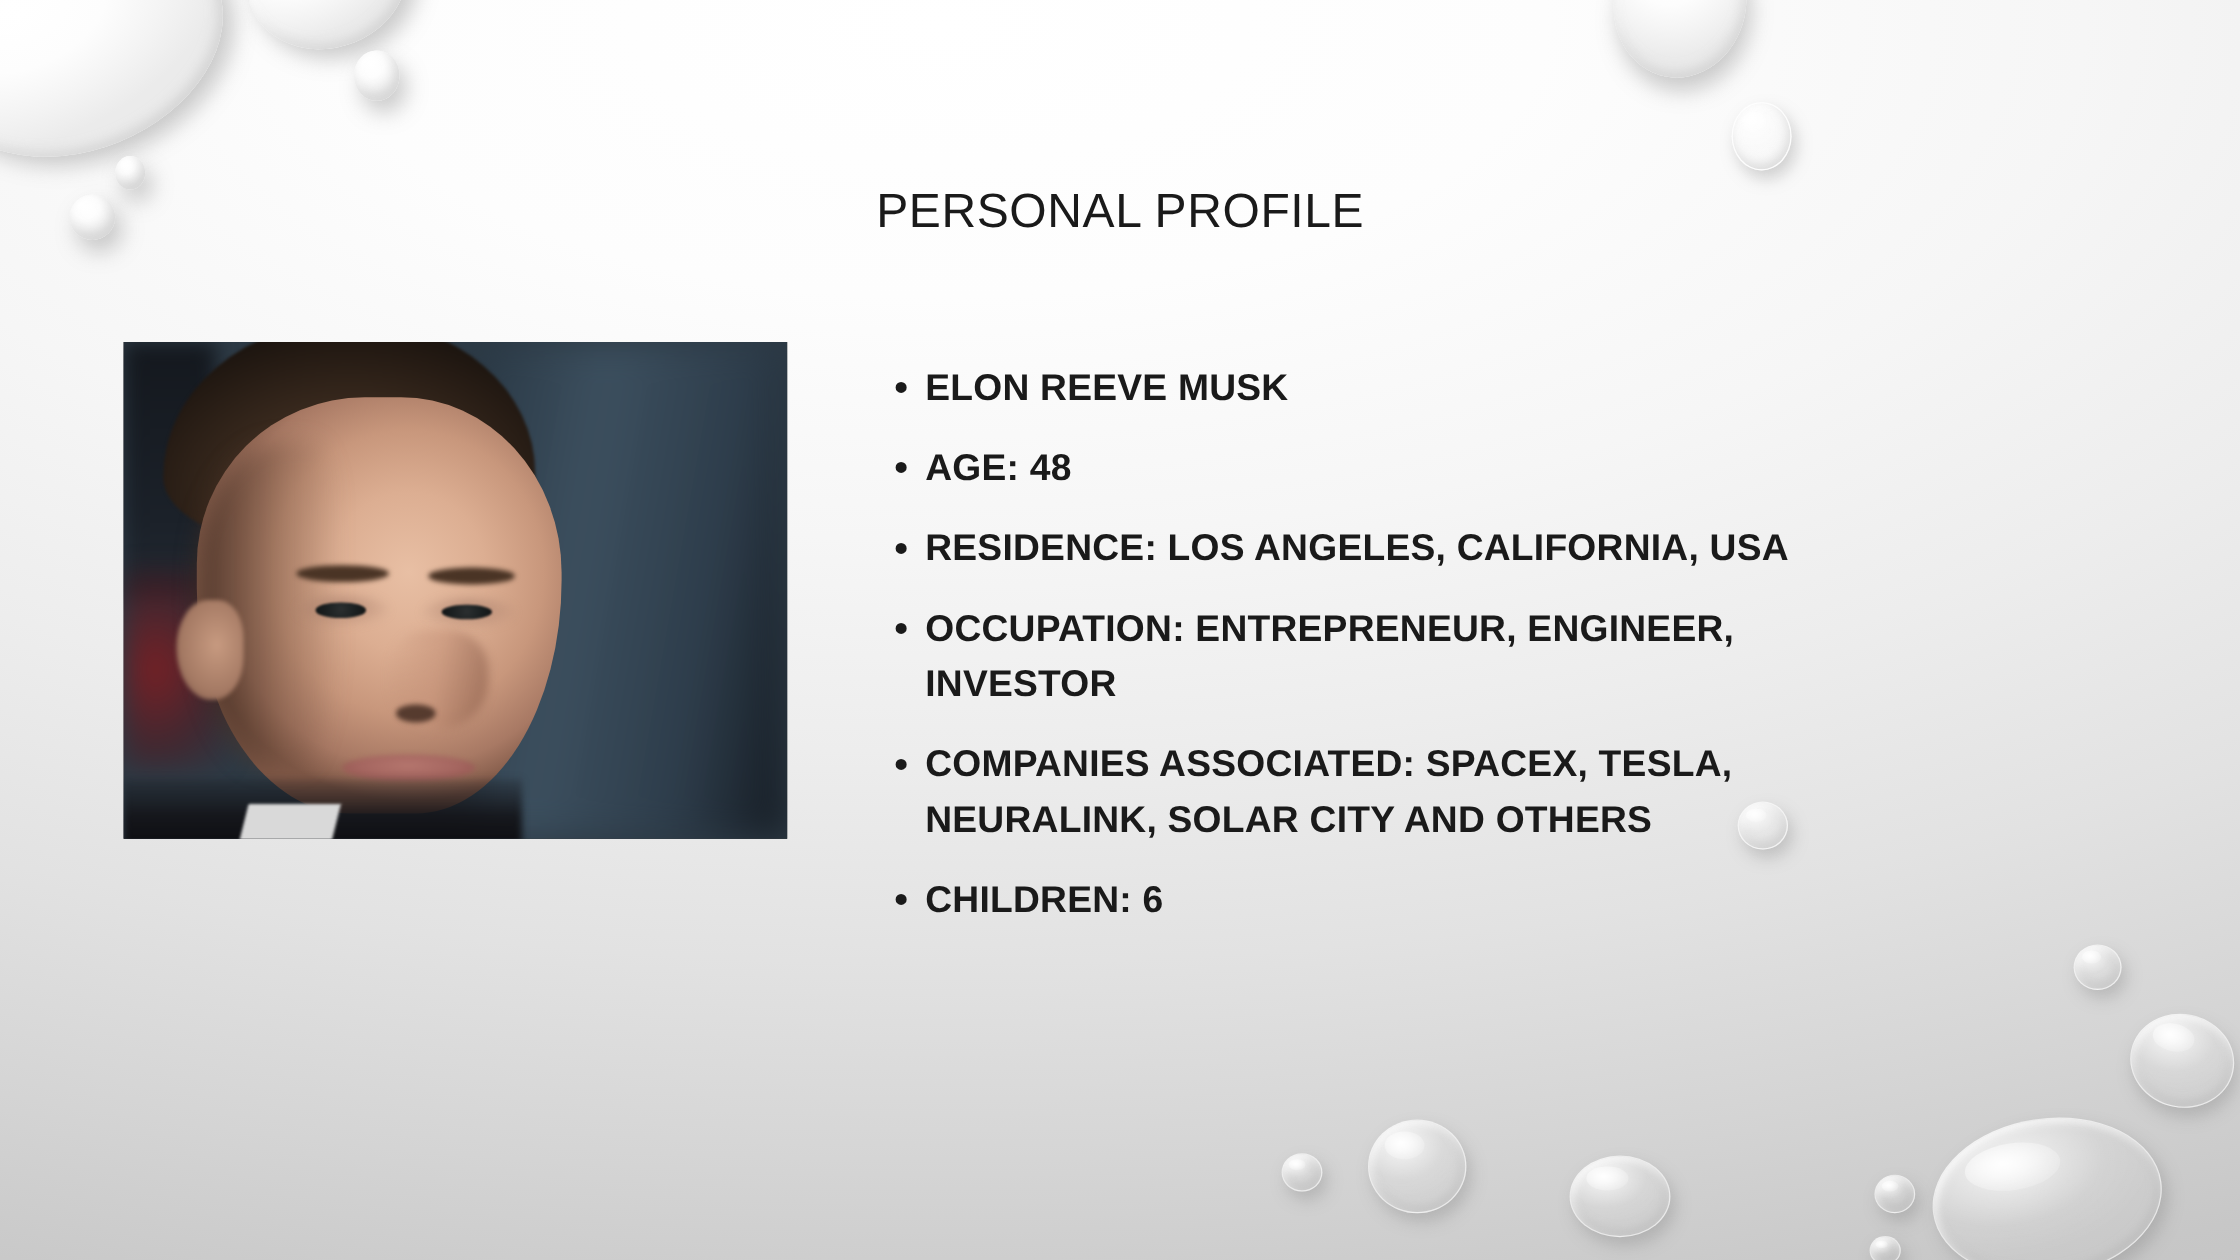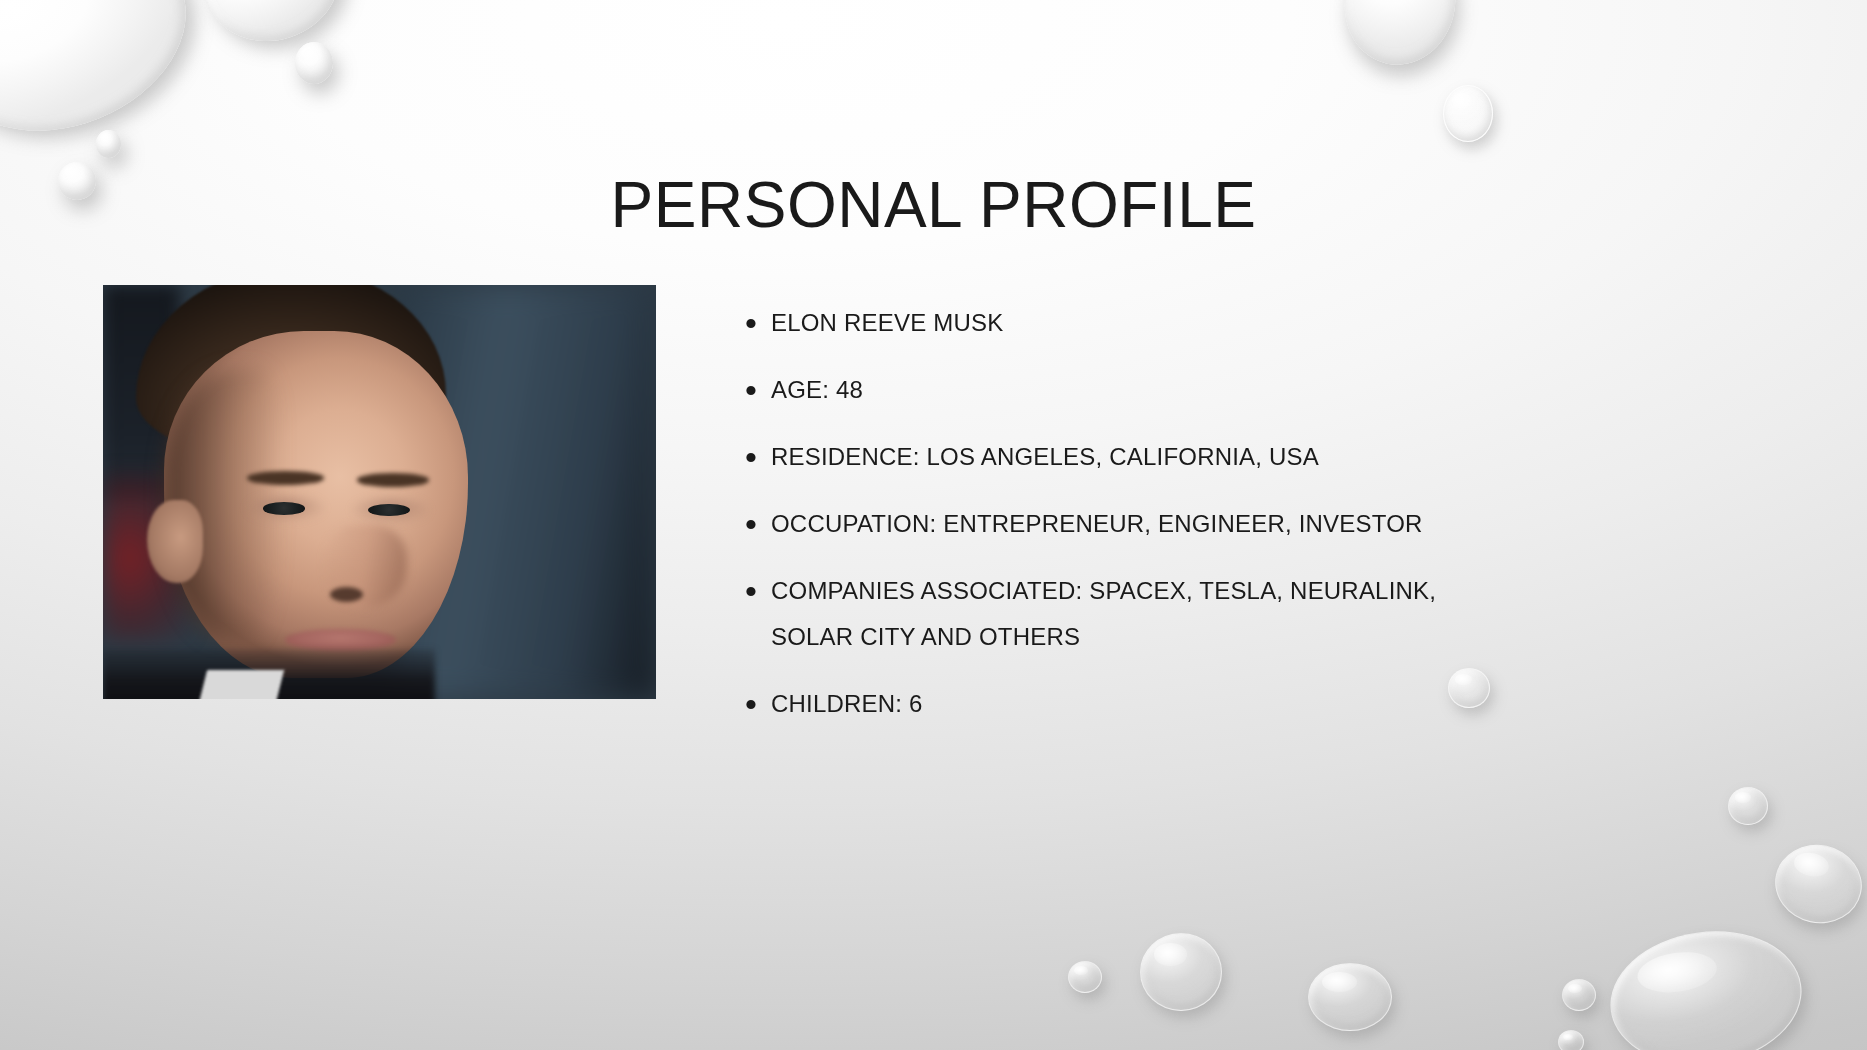--- a/index.html
+++ b/index.html
@@ -59,21 +59,21 @@
   #title-block {
     position: absolute;
     left: 0;
     top: 128px;
     width: 1867px;
     text-align: center;
   }
   #slide-title {
     display: inline-block;
     font-family: "Liberation Sans", sans-serif;
-    font-size: 64px;
+    font-size: 40px;
     font-weight: 400;
     letter-spacing: 0.5px;
     color: #1a1a1a;
     line-height: 1.08;
     text-transform: uppercase;
   }
 
   
   #photo {
     position: absolute;
@@ -205,22 +205,22 @@
     flex: 0 0 auto;
     width: 26px;
     color: #1a1a1a;
     font-size: 34px;
     line-height: 46px;
     text-align: left;
   }
   .bullet-text {
     flex: 1 1 auto;
     font-family: "Liberation Sans", sans-serif;
-    font-size: 24px;
-    font-weight: 400;
+    font-size: 31px;
+    font-weight: 700;
     color: #1a1a1a;
     line-height: 46px;
     letter-spacing: 0.2px;
     text-transform: uppercase;
   }
 </style>
 </head>
 <body>
 
 <div id="slide">

